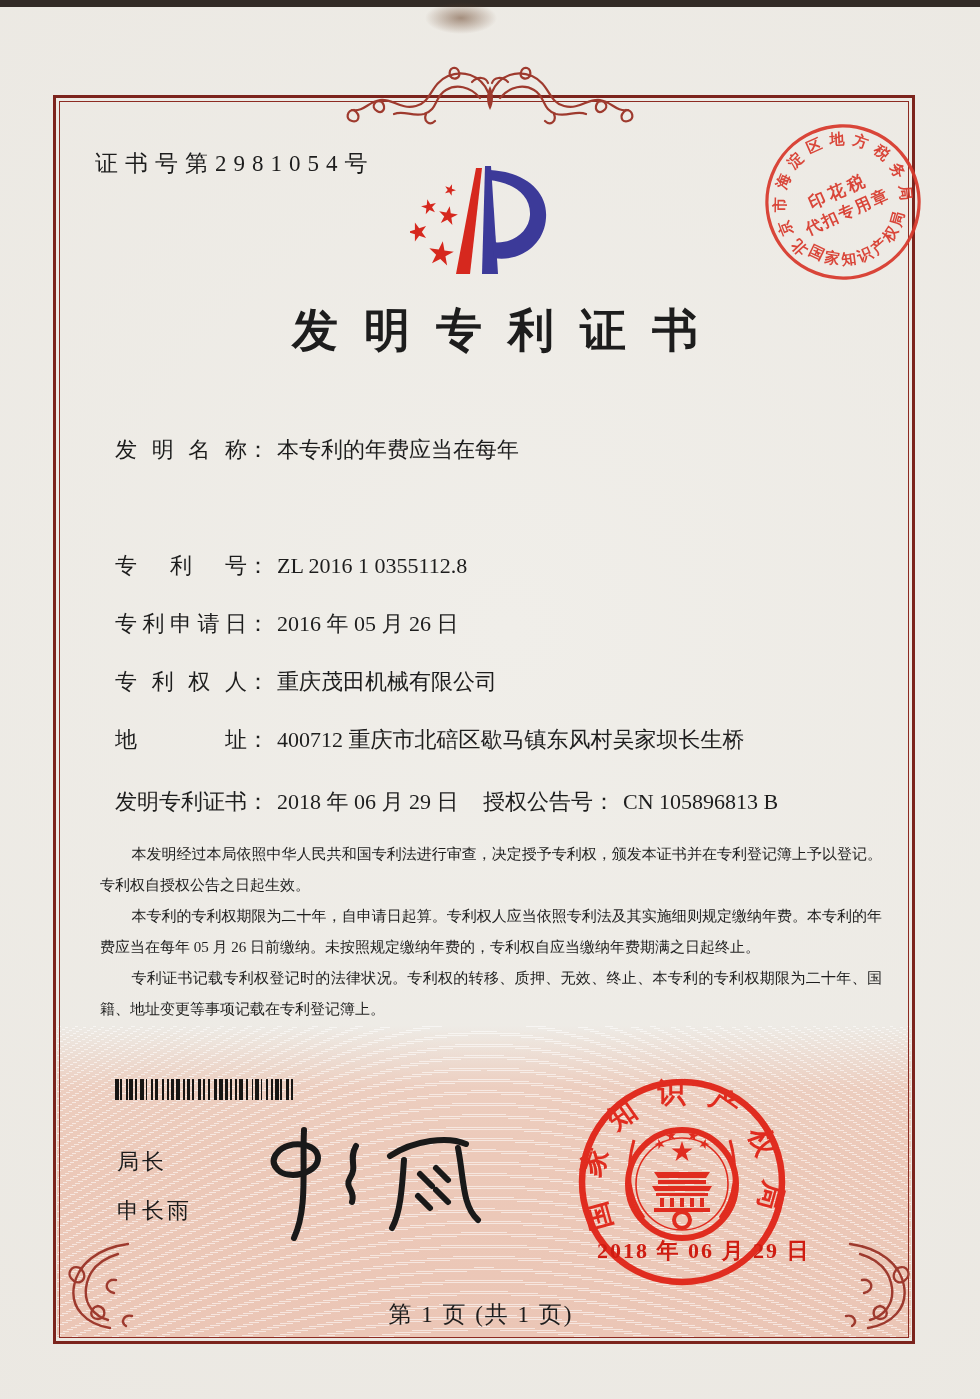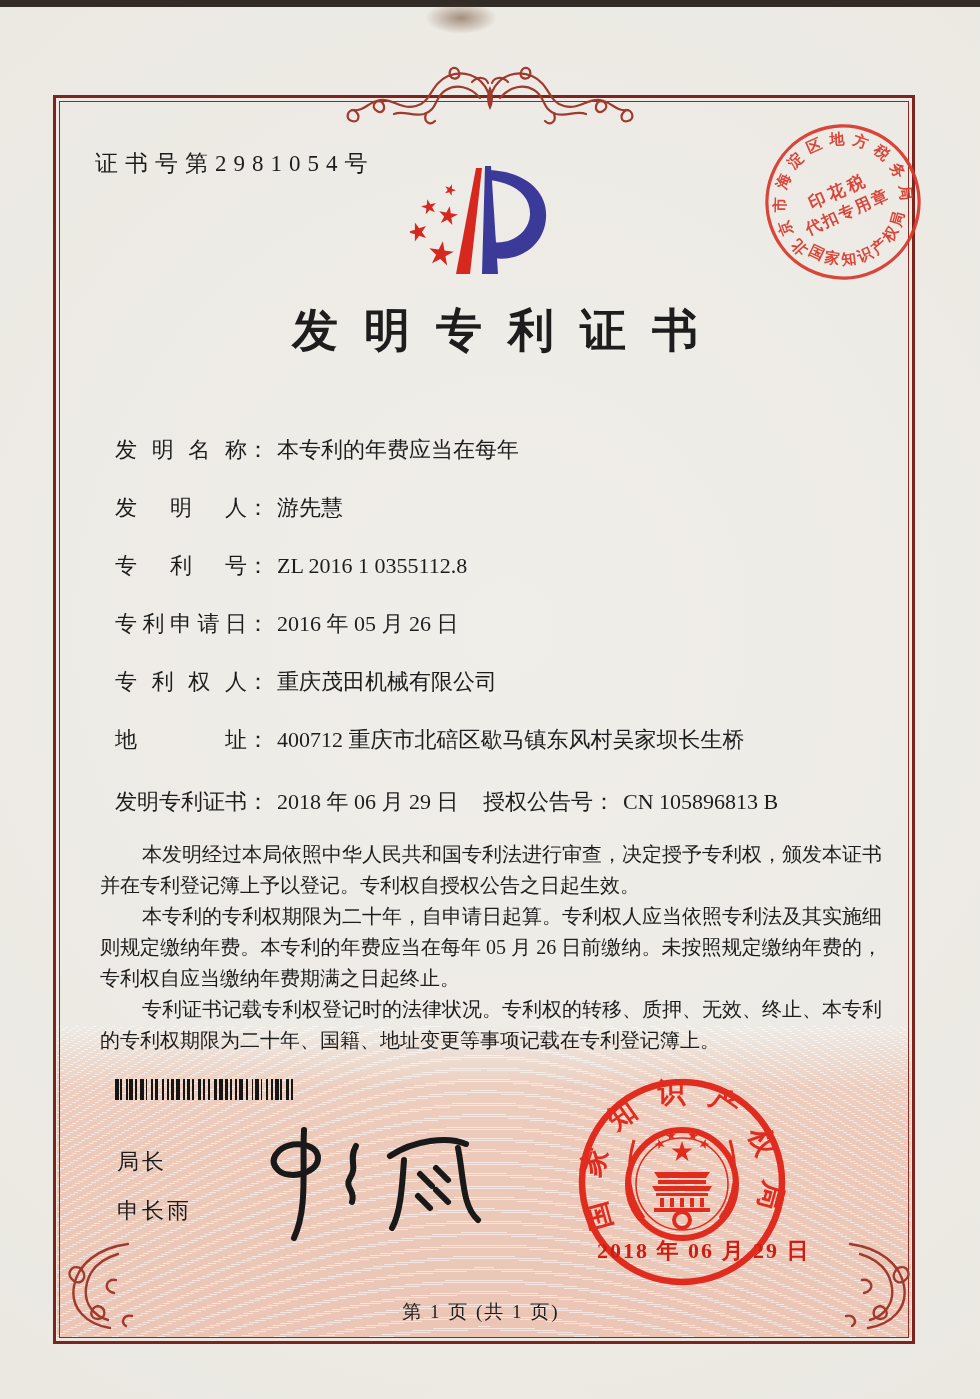--- a/index.html
+++ b/index.html
@@ -24,28 +24,28 @@
       repeating-radial-gradient(120% 90% at 50% -70%, rgba(255,255,255,.55) 0 1.3px, rgba(255,255,255,0) 1.3px 8px),
       linear-gradient(180deg, rgba(236,201,185,0) 0, rgba(236,201,185,.85) 62px, #ecc9b9 130px, #ebc6b6 100%);}
   .abs{position:absolute;z-index:6;}
   .cert-no{left:95px;top:148px;font-size:23px;letter-spacing:7px;}
   .title{left:0;top:300px;width:100%;text-align:center;font-size:46px;font-weight:bold;
     letter-spacing:26px;margin-right:-26px;}
   .field-row{left:115px;font-size:22px;white-space:nowrap;}
   .flabel{display:inline-block;width:132px;text-align:justify;text-align-last:justify;}
   .fcolon{margin-right:8px;}
   .grant-pair2{position:absolute;left:368px;top:0;white-space:nowrap;}
-  .body-text{left:100px;top:839px;width:782px;font-size:20px;line-height:31px;text-align:justify;}
+  .body-text{left:100px;top:839px;width:782px;font-size:15px;line-height:31px;text-align:justify;}
   .body-text p{margin:0;text-indent:2.1em;}
   .barcode{left:115px;top:1079px;width:252px;height:21px;display:flex;align-items:stretch;}
   .barcode div{flex:none;}
   .sig-role{left:117px;top:1147px;font-size:22px;letter-spacing:3px;}
   .sig-name{left:117px;top:1196px;font-size:22px;letter-spacing:3px;}
   .seal-date{left:597px;top:1236px;font-size:22px;font-weight:bold;color:#cf1d12;letter-spacing:2px;z-index:7;}
-  .footer{left:53px;top:1299px;width:856px;text-align:center;font-size:19px;letter-spacing:2px;}
+  .footer{left:53px;top:1299px;width:856px;text-align:center;font-size:23px;letter-spacing:2px;}
   svg{display:block;}
   .orn{position:absolute;z-index:6;}
 </style>
 </head>
 <body>
 
 <div class="page">
 
   <div class="scan-edge-top"></div>
   <div class="scan-smudge"></div>
@@ -122,23 +122,20 @@
       </text>
       <text x="95" y="86" text-anchor="middle" font-size="17" font-weight="bold" letter-spacing="4">印花税</text>
       <text x="95" y="108" text-anchor="middle" font-size="16" font-weight="bold" letter-spacing="2">代扣专用章</text>
     </g>
   </svg>
 
   <div class="abs title">发明专利证书</div>
 
   <div class="abs field-row" style="top:435px">
     <span class="flabel">发明名称</span><span class="fcolon">：</span><span>本专利的年费应当在每年</span>
-  </div>
-  <div class="abs field-row" style="top:493px">
-    <span class="flabel">发明人</span><span class="fcolon">：</span><span>游先慧</span>
   </div>
   <div class="abs field-row" style="top:551px">
     <span class="flabel">专利号</span><span class="fcolon">：</span><span>ZL 2016 1 0355112.8</span>
   </div>
   <div class="abs field-row" style="top:609px">
     <span class="flabel">专利申请日</span><span class="fcolon">：</span><span>2016 年 05 月 26 日</span>
   </div>
   <div class="abs field-row" style="top:667px">
     <span class="flabel">专利权人</span><span class="fcolon">：</span><span>重庆茂田机械有限公司</span>
   </div>

